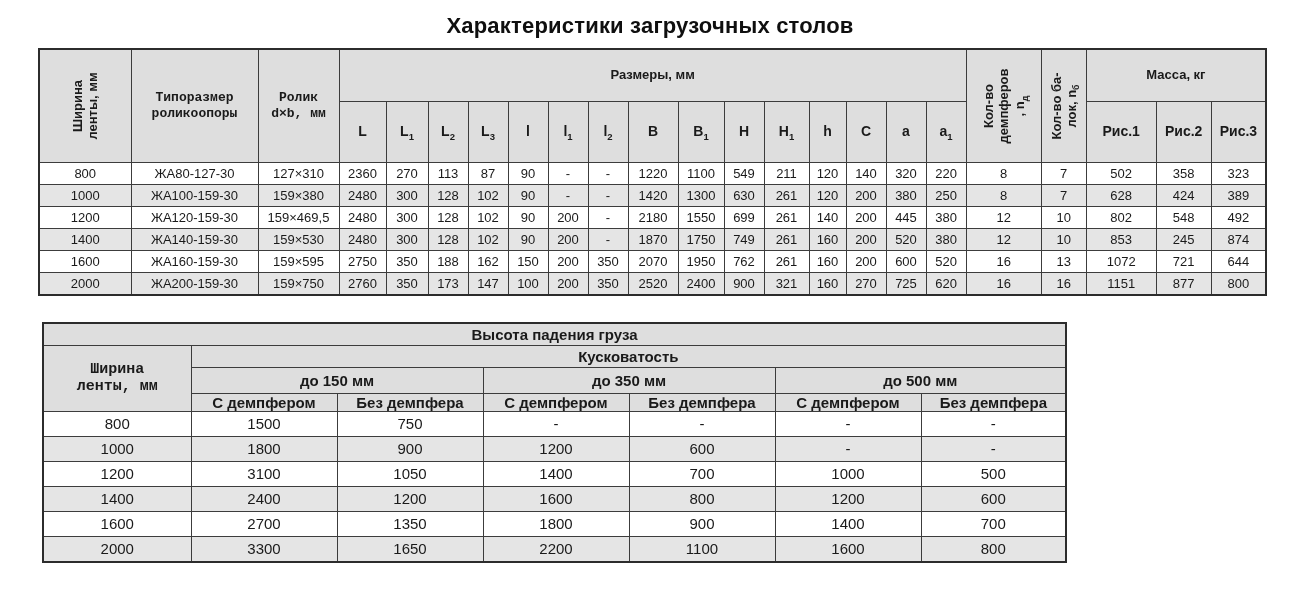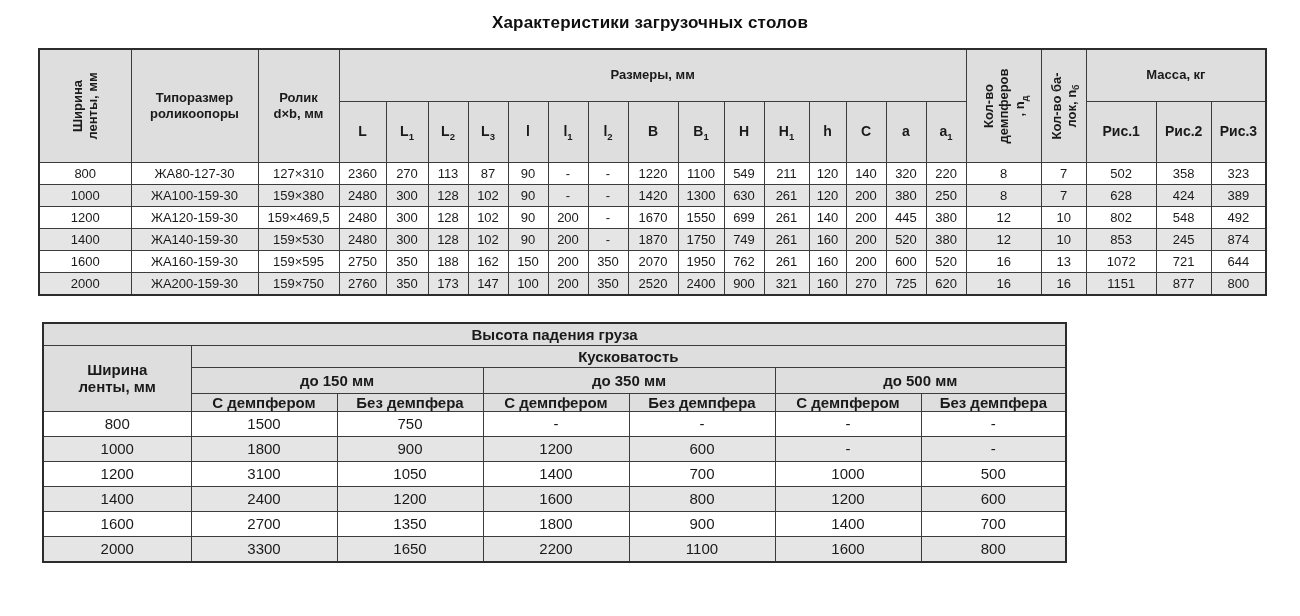--- a/index.html
+++ b/index.html
@@ -2,36 +2,36 @@
 <html><head>
 <meta charset="utf-8">
 <style>
   html,body{margin:0;padding:0;}
   body{
     width:1300px;height:616px;background:#ffffff;position:relative;
     font-family:"Liberation Sans", sans-serif;color:#1a1a1a;overflow:hidden;
   }
   .page-title{
     position:absolute;top:13px;left:0;width:1300px;text-align:center;
-    font-size:17px;font-weight:bold;color:#0f0f0f;letter-spacing:.2px;
+    font-size:22px;font-weight:bold;color:#0f0f0f;letter-spacing:.2px;
   }
   table{border-collapse:collapse;table-layout:fixed;position:absolute;background:#fff;border:2px solid #2c2c2c;}
   th,td{border:1px solid #3c3c3c;text-align:center;vertical-align:middle;padding:0 1px;overflow:hidden;}
   th{background:#dedede;font-weight:bold;}
   tr.stripe td{background:#e5e5e5;}
   sub{font-size:68%;line-height:0;}
 
   
   .t1{left:38px;top:48px;width:1227px;}
   .t1 .h1{height:52px;}
   .t1 .h2{height:61px;}
   .t1 th{font-size:13px;line-height:1.2;}
   .t1 .h2 th{font-size:14px;}
   .t1 td{font-size:13px;height:21px;}
-  .pre{white-space:pre-line;}
+  .pre{white-space:pre-line;font-family:Liberation Mono, monospace;}
   .vcell{position:relative;}
   .vtext{
     position:absolute;left:50%;top:50%;
     transform:translate(-50%,-50%) rotate(-90deg);
     white-space:pre;text-align:center;line-height:1.18;
     font-weight:bold;font-size:13px;
   }
 
   
   .t2{left:42px;top:322px;width:1023px;}
@@ -168,21 +168,21 @@
         <td>1200</td>
         <td>ЖА120-159-30</td>
         <td>159×469,5</td>
         <td>2480</td>
         <td>300</td>
         <td>128</td>
         <td>102</td>
         <td>90</td>
         <td>200</td>
         <td>-</td>
-        <td>1670</td>
+        <td>2180</td>
         <td>1550</td>
         <td>699</td>
         <td>261</td>
         <td>140</td>
         <td>200</td>
         <td>445</td>
         <td>380</td>
         <td>12</td>
         <td>10</td>
         <td>802</td>

